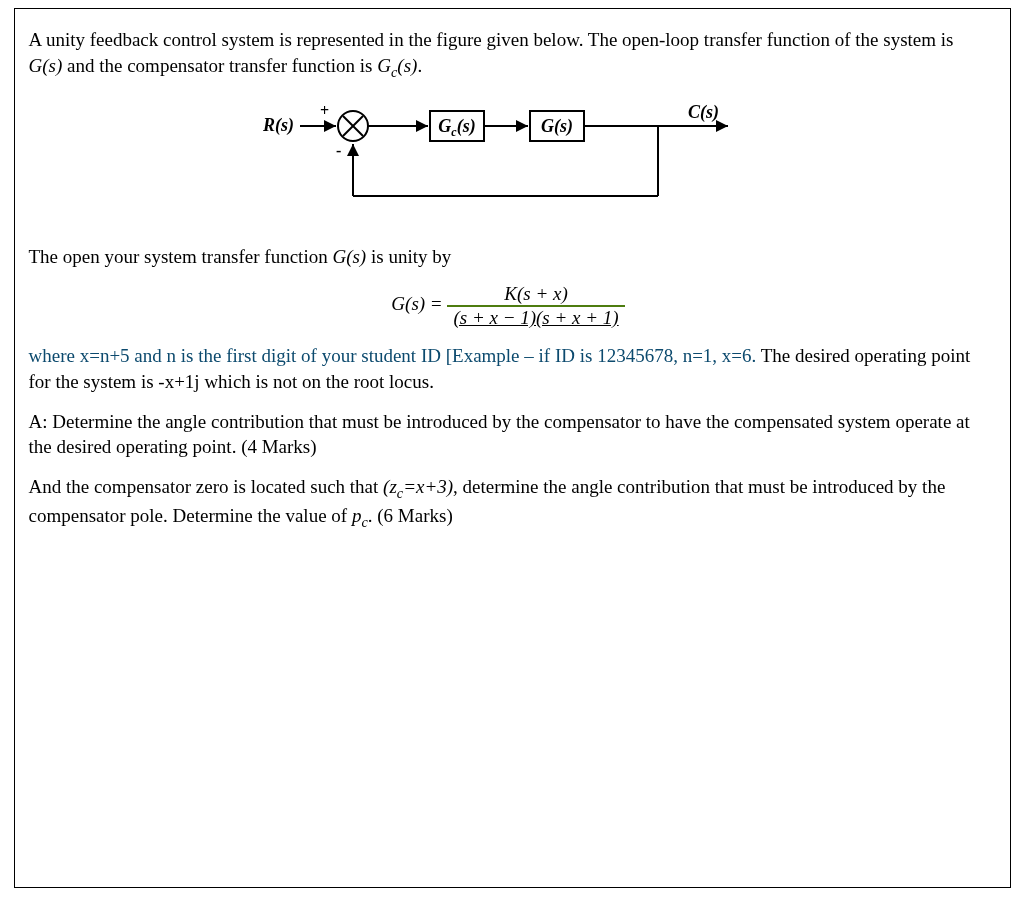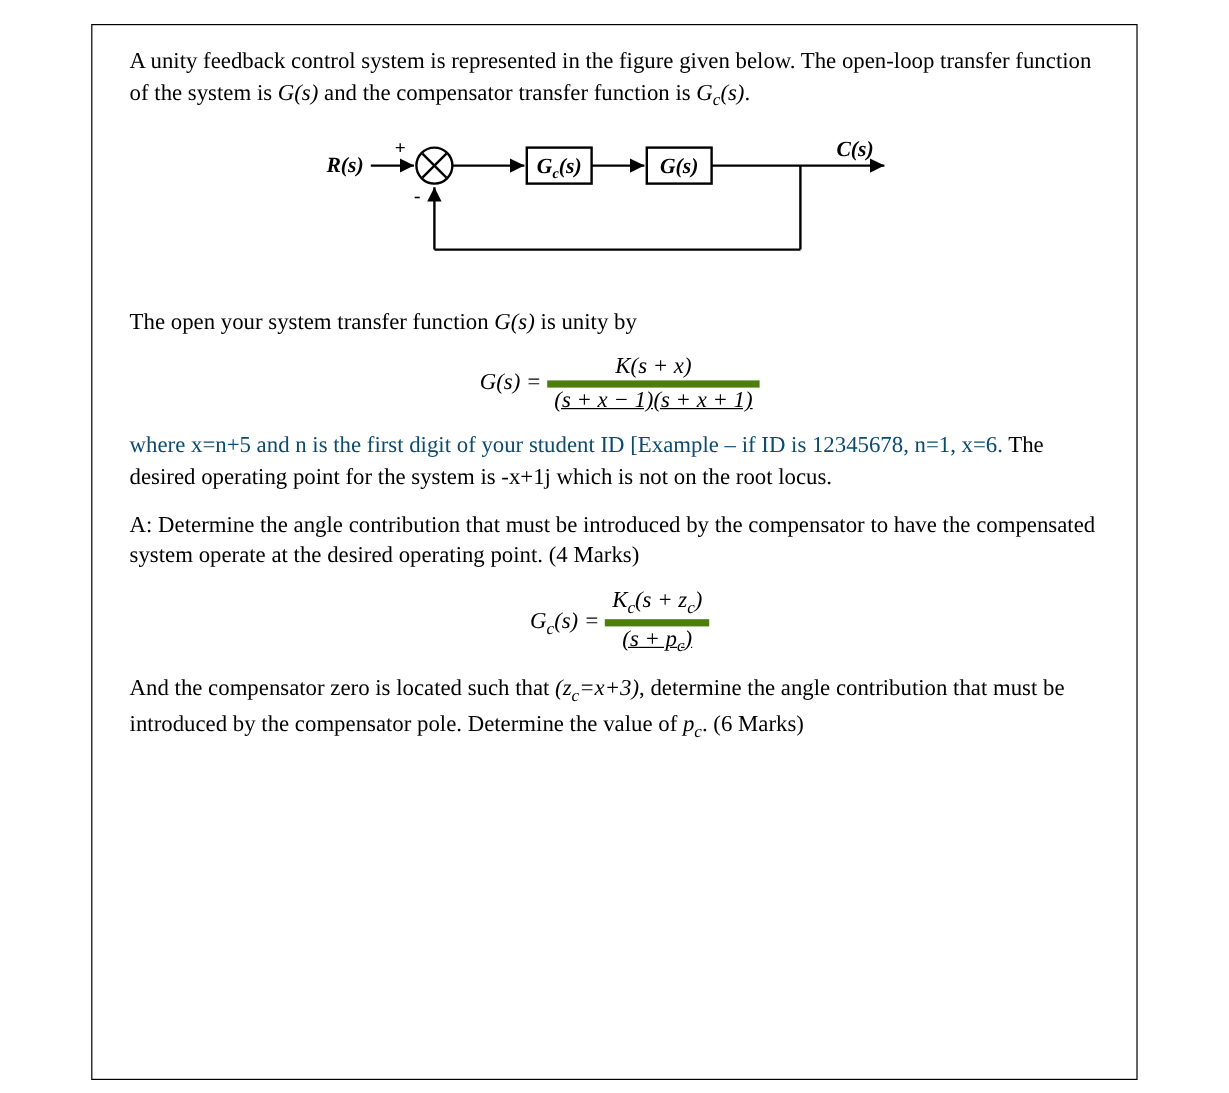--- a/index.html
+++ b/index.html
@@ -4,24 +4,24 @@
 <style>
   html, body {
     margin: 0;
     padding: 0;
     background: #ffffff;
     font-family: "Times New Roman", Times, serif;
     font-size: 19px;
     color: #000;
   }
   .page {
-    width: 872px;
-    margin: 20px auto;
+    width: 997px;
+    margin: 8px auto;
     border: 1px solid #000;
-    padding: 18px 22px 60px 31px;
+    padding: 18px 22px 60px 14px;
     box-sizing: border-box;
     min-height: 880px;
   }
   p {
     margin: 0 0 14px 0;
     line-height: 1.35;
   }
   .italic { font-style: italic; }
   .red { color: #0c4a6e; }
   .diagram {
@@ -33,21 +33,21 @@
     margin: 8px 0 14px 0;
   }
   .frac {
     display: inline-block;
     vertical-align: middle;
     text-align: center;
   }
   .frac .num {
     display: block;
     padding: 0 6px;
-    border-bottom: 6px solid #4d7c0f;
+    border-bottom: 2px solid #4d7c0f;
   }
   .frac .den {
     display: block;
     padding: 0 6px;
     text-decoration: underline;
   }
   sub { font-size: 0.75em; }
 </style>
 </head>
 <body>
@@ -108,25 +108,18 @@
     </span>
   </div>
 
   <p>
     <span class="red">where x=n+5 and n is the first digit of your student ID [Example – if ID is 12345678, n=1, x=6. </span><span>The desired operating point for the system is -x+1j which is not on the root locus.</span>
   </p>
 
   <p>A: Determine the angle contribution that must be introduced by the compensator to have the compensated system operate at the desired operating point. (4 Marks)</p>
 
 
-  <div class="eq">
-    <span class="italic">G</span><sub class="italic">c</sub><span class="italic">(s) = </span>
-    <span class="frac">
-      <span class="num italic"><span>K</span><sub>c</sub><span>(s + z</span><sub>c</sub><span>)</span></span>
-      <span class="den italic"><span>(s + p</span><sub>c</sub><span>)</span></span>
-    </span>
-  </div>
 
   <p>
     <span>And the compensator zero is located such that </span><span class="italic">(z</span><sub class="italic">c</sub><span class="italic">=x+3)</span><span>, determine the angle contribution that must be introduced by the compensator pole. Determine the value of </span><span class="italic">p</span><sub class="italic">c</sub><span>. (6 Marks)</span>
   </p>
 
 </div>
 
 </body></html>

